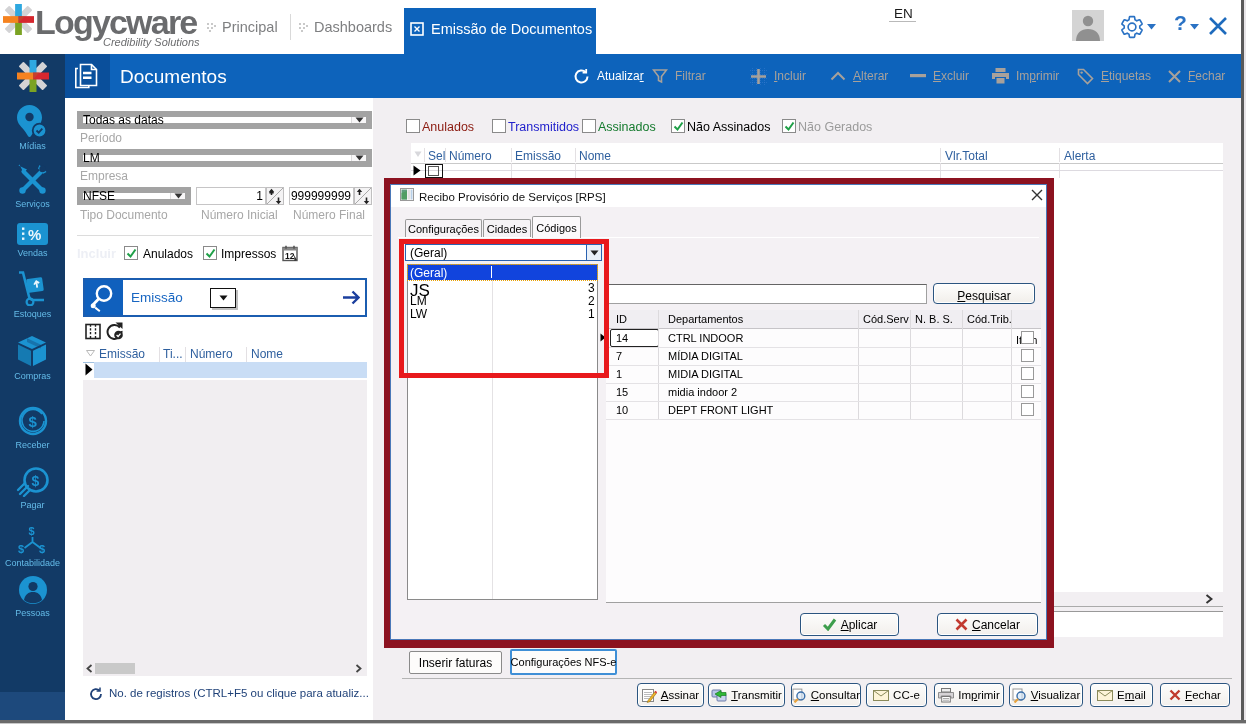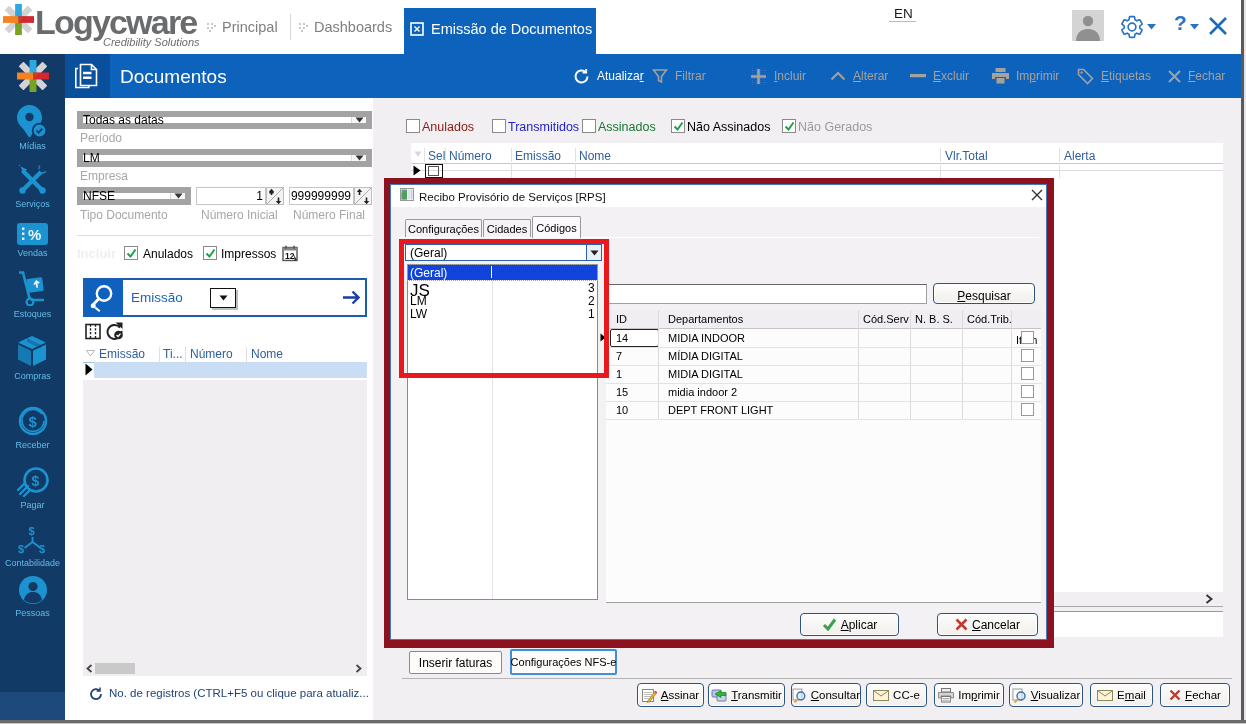--- a/index.html
+++ b/index.html
@@ -566,21 +566,21 @@
 <div class="abs t gridhdr" style="left:668px;top:313px;">Departamentos</div>
 <div class="abs t gridhdr" style="left:863px;top:313px;">Cód.Serv</div>
 <div class="abs t gridhdr" style="left:915px;top:313px;">N. B. S.</div>
 <div class="abs t gridhdr" style="left:967px;top:313px;">Cód.Trib.</div>
 <div class="abs t gridhdr" style="left:1016px;top:313px;margin-top:21px;">Item</div>
 <div class="abs" style="left:610px;top:329px;width:49px;height:18px;background:#fff;border:1px solid #222;border-radius:2px;"></div>
 <svg class="abs" style="left:600px;top:333px" width="6" height="9" viewBox="0 0 6 9">
       <polygon points="0.5,0.5 5.5,4.5 0.5,8.5" fill="#000"></polygon>
     </svg>
 <div class="abs t" style="left:616px;top:332px;font-size:11px;">14</div>
-<div class="abs t" style="left:668px;top:332px;font-size:11px;">MIDIA INDOOR</div>
+<div class="abs t" style="left:668px;top:332px;font-size:11px;">CTRL INDOOR</div>
 <div class="abs t" style="left:616px;top:350px;font-size:11px;">7</div>
 <div class="abs t" style="left:668px;top:350px;font-size:11px;">MÍDIA DIGITAL</div>
 <div class="abs t" style="left:616px;top:368px;font-size:11px;">1</div>
 <div class="abs t" style="left:668px;top:368px;font-size:11px;">MIDIA DIGITAL</div>
 <div class="abs t" style="left:616px;top:386px;font-size:11px;">15</div>
 <div class="abs t" style="left:668px;top:386px;font-size:11px;">midia indoor 2</div>
 <div class="abs t" style="left:616px;top:404px;font-size:11px;">10</div>
 <div class="abs t" style="left:668px;top:404px;font-size:11px;">DEPT FRONT LIGHT</div>
 
 <div class="abs" style="left:658px;top:310px;width:1px;height:110px;background:#dcdadd;"></div>

